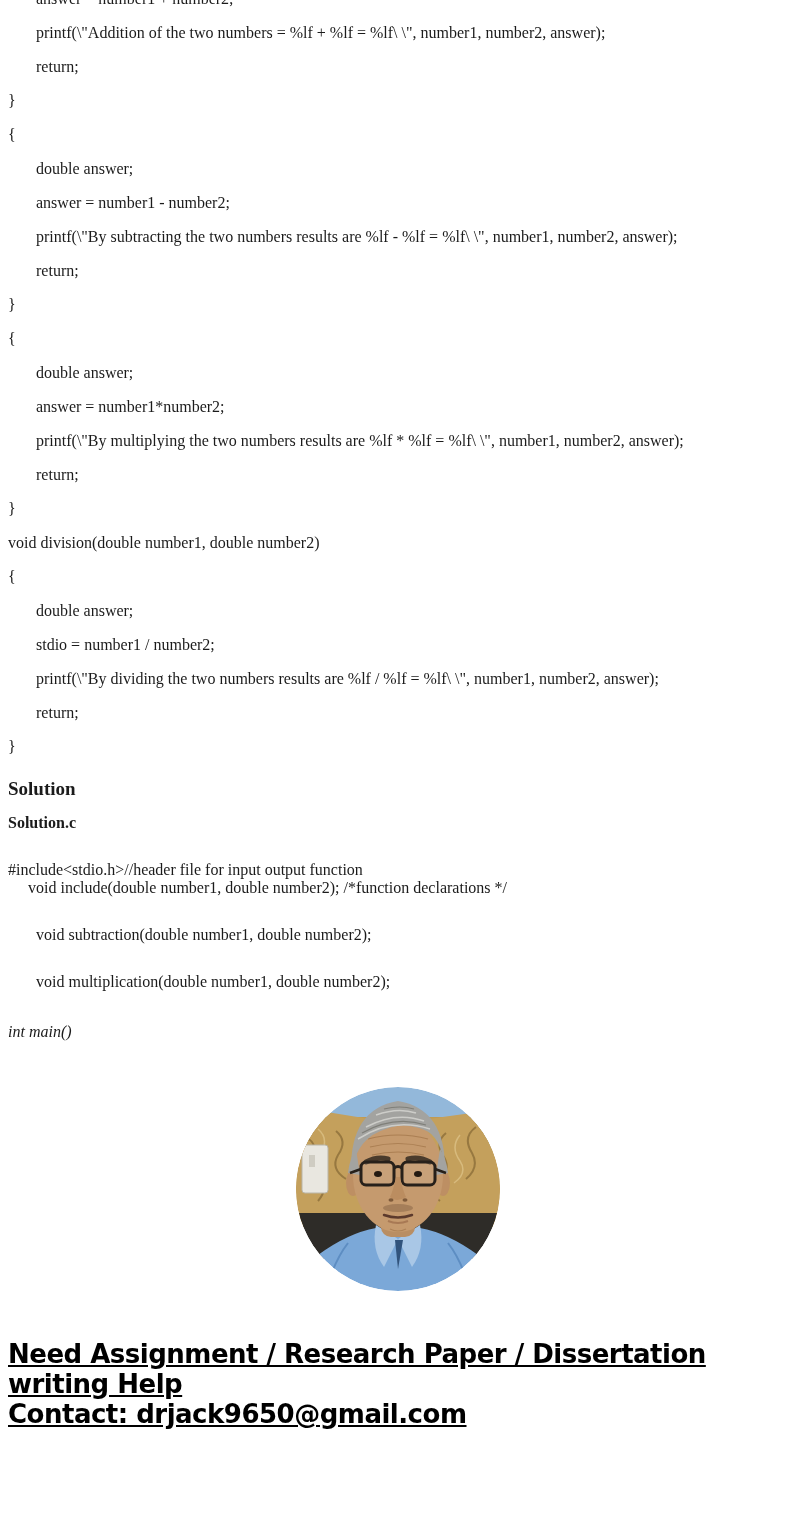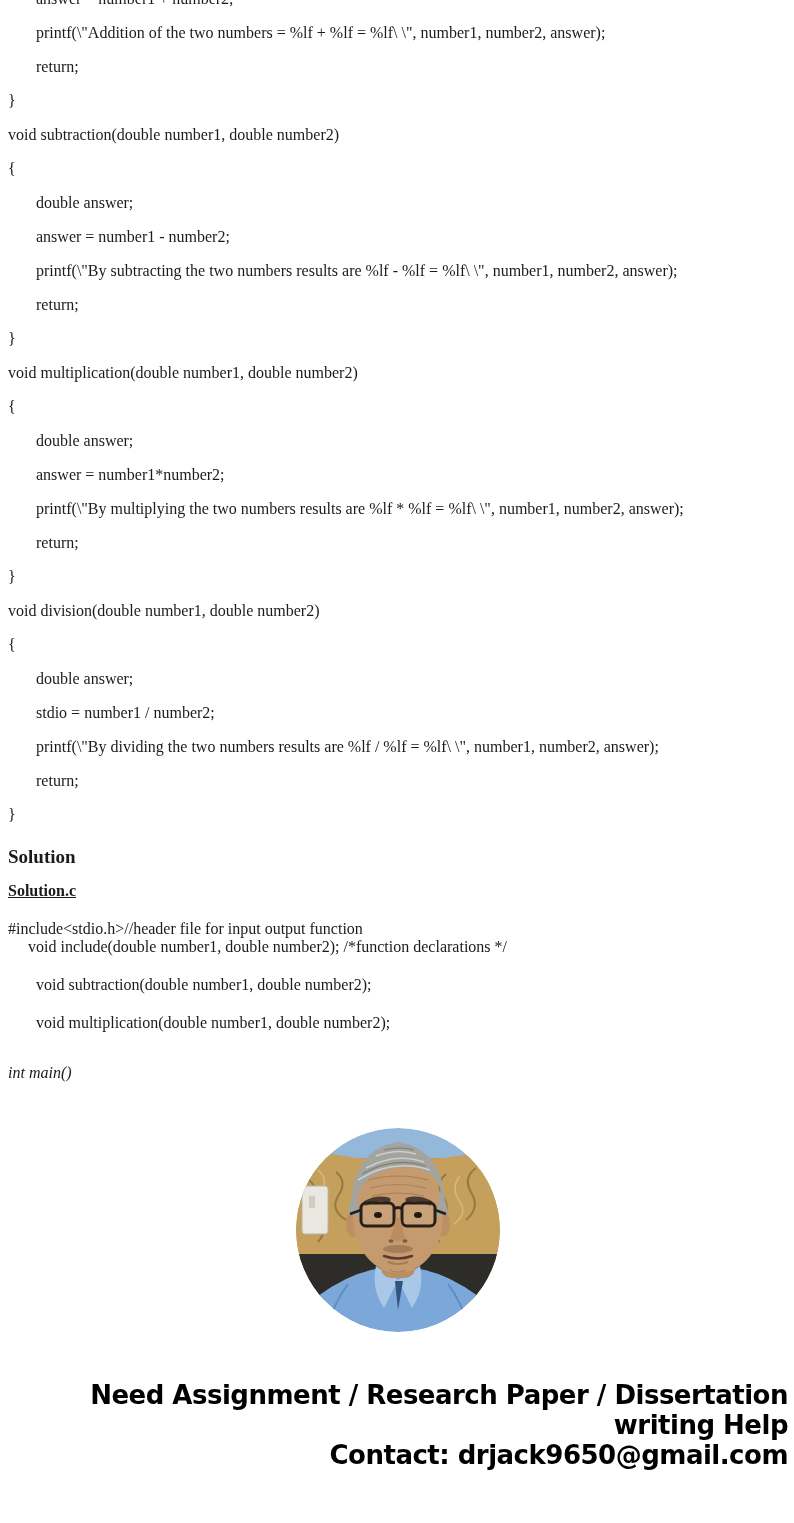--- a/index.html
+++ b/index.html
@@ -4,47 +4,45 @@
 <style>
   html,body{margin:0;padding:0;background:#ffffff;}
   body{width:794px;height:1523px;overflow:hidden;position:relative;
        font-family:"Liberation Serif", serif;color:#1b1b1b;}
   .doc{padding-left:8px;padding-right:6px;}
   .code p{margin:16px 0;font-size:16px;line-height:18px;white-space:nowrap;}
   .code p.first{margin-top:-10px;}
   .ind{padding-left:28px;}
   .ind2{padding-left:20px;}
   h3.sol{font-size:19px;line-height:22px;margin:22px 0 14px 0;font-weight:bold;}
-  h4.solfile{font-size:16px;line-height:18px;margin:1px 0 0 0;font-weight:bold;text-decoration:underline;}
-  .code2 p{margin:20px 0;font-size:16px;line-height:18px;white-space:nowrap;}
+  h4.solfile{font-size:16px;line-height:18px;margin:1px 0 0 0;font-weight:bold;}
+  .code2 p{margin:29px 0;font-size:16px;line-height:18px;white-space:nowrap;}
   .mt-extra{margin-top:32px !important;font-style:italic;}
   .photo-wrap{width:204px;height:204px;margin:46px auto 0 auto;}
   .photo-wrap svg{display:block;border-radius:50%;}
-  .footer{margin-top:48px;text-align:right;color:#000;
+  .footer{margin-top:48px;text-align:left;color:#000;
           font-family:"DejaVu Sans", sans-serif;font-weight:bold;
-          font-size:26px;line-height:30px;letter-spacing:-0.5px;}
+          font-size:26px;line-height:30px;letter-spacing:-0.5px;text-decoration:underline;}
 </style>
 </head>
 <body>
 
 <div class="doc">
 
   <div class="code">
     <p class="first ind">answer = number1 + number2;</p>
     <p class="ind">printf(\"Addition of the two numbers = %lf + %lf = %lf\ \", number1, number2, answer);</p>
     <p class="ind">return;</p>
     <p>}</p>
-    <p>void subtraction(double number1, double number2)</p>
     <p>{</p>
     <p class="ind">double answer;</p>
     <p class="ind">answer = number1 - number2;</p>
     <p class="ind">printf(\"By subtracting the two numbers results are %lf - %lf = %lf\ \", number1, number2, answer);</p>
     <p class="ind">return;</p>
     <p>}</p>
-    <p>void multiplication(double number1, double number2)</p>
     <p>{</p>
     <p class="ind">double answer;</p>
     <p class="ind">answer = number1*number2;</p>
     <p class="ind">printf(\"By multiplying the two numbers results are %lf * %lf = %lf\ \", number1, number2, answer);</p>
     <p class="ind">return;</p>
     <p>}</p>
     <p>void division(double number1, double number2)</p>
     <p>{</p>
     <p class="ind">double answer;</p>
     <p class="ind">stdio = number1 / number2;</p>

